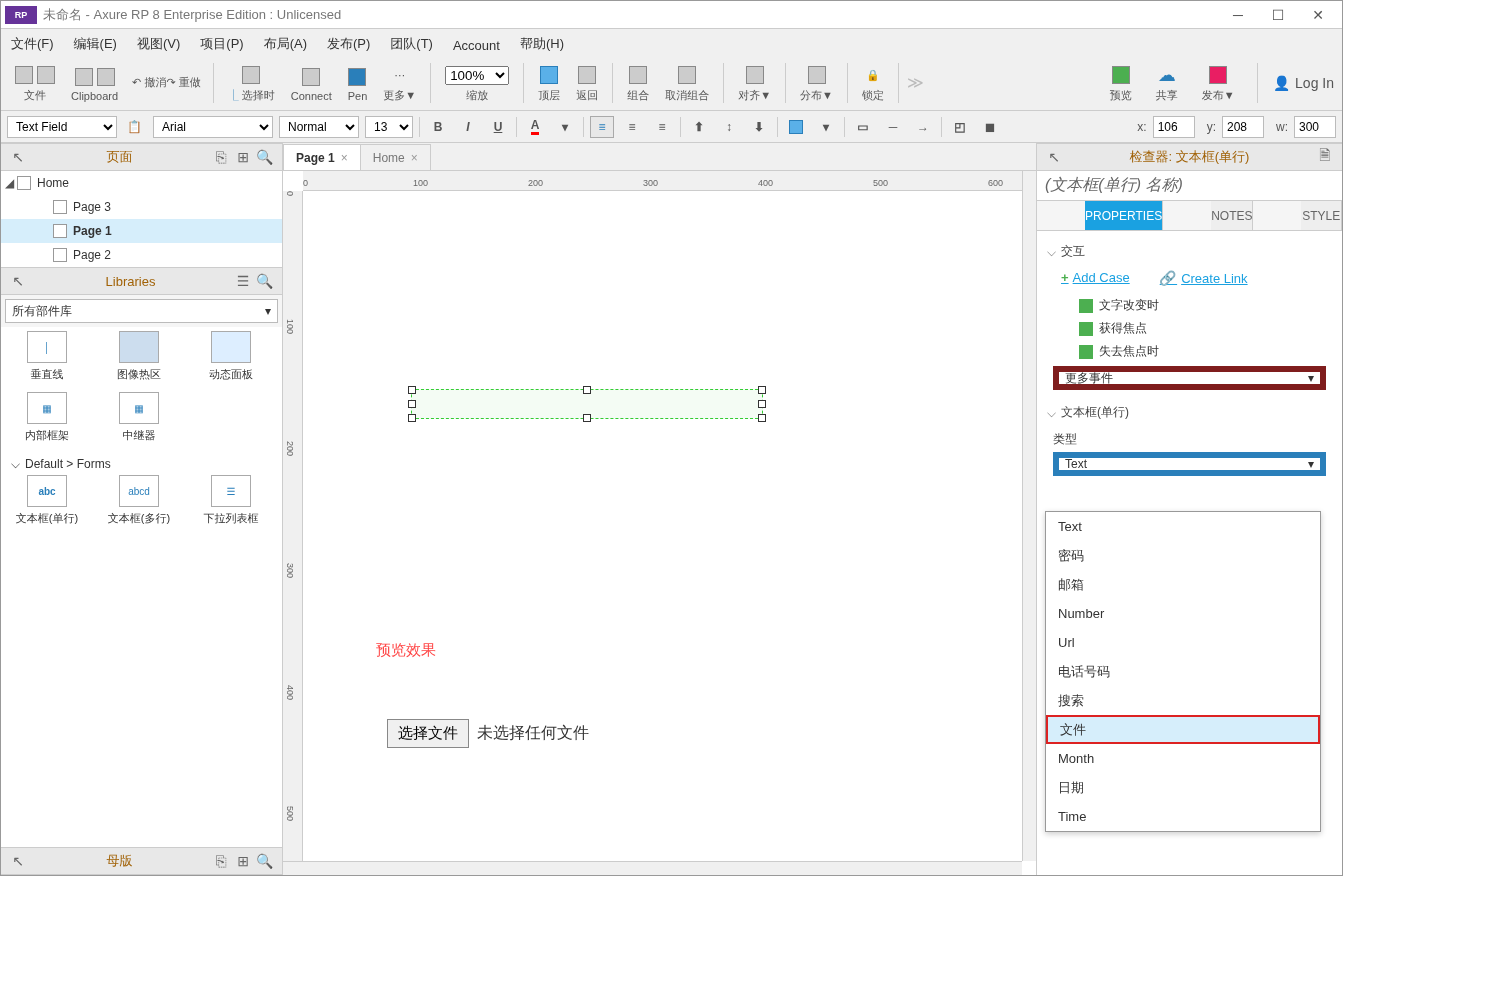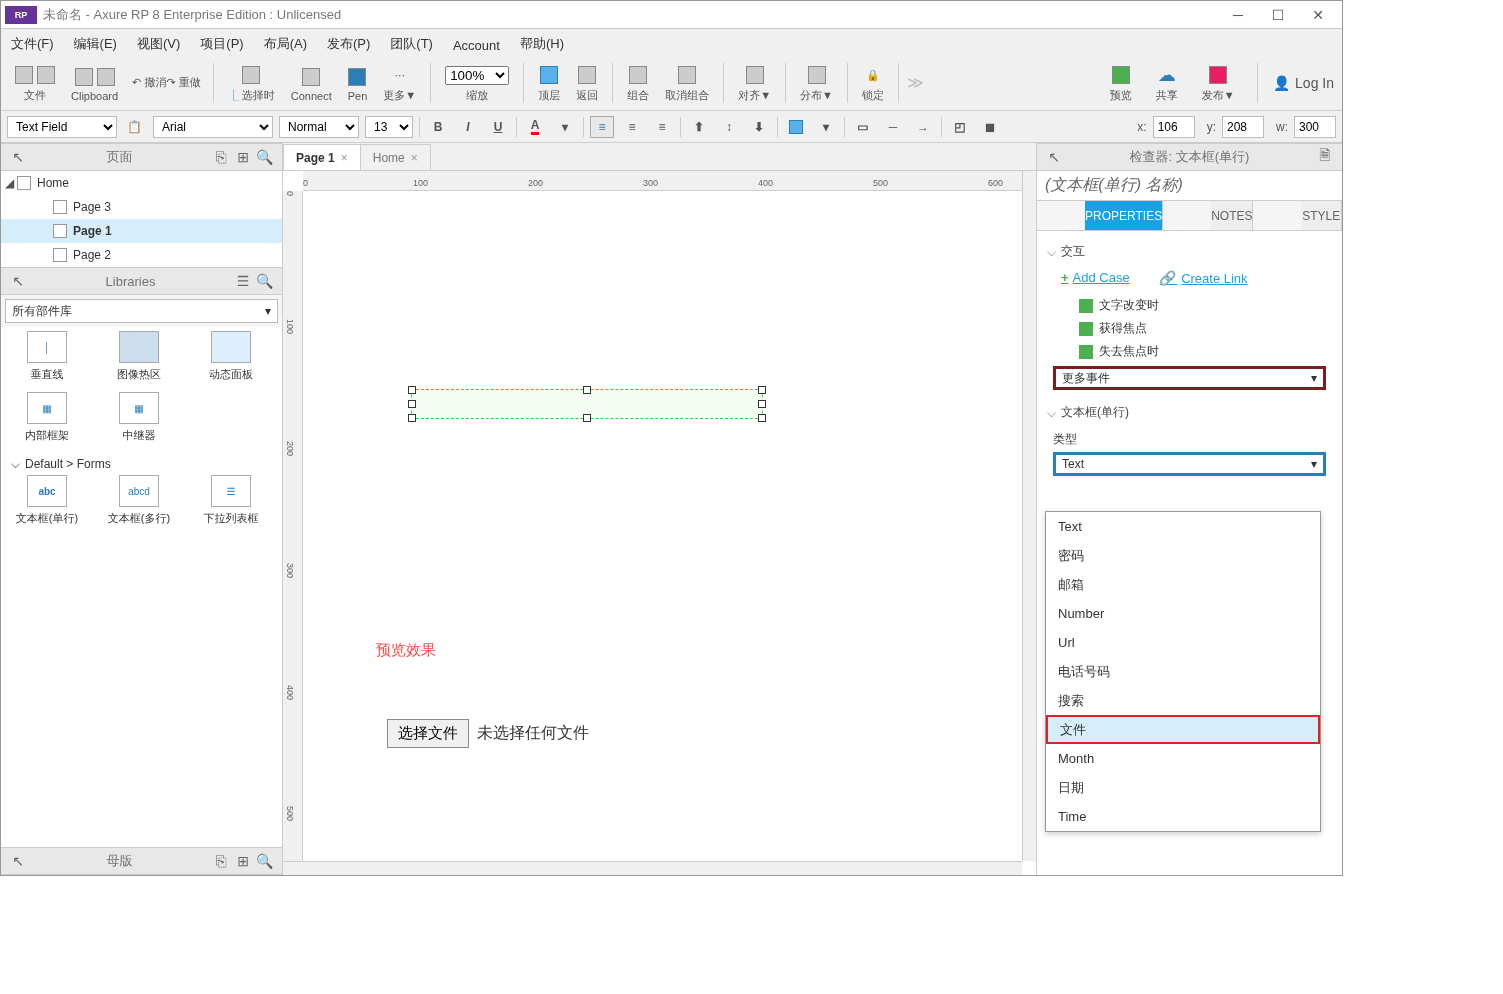--- a/index.html
+++ b/index.html
@@ -29,21 +29,21 @@
 .fmtsep { width: 1px; height: 20px; background: #ccc; }
 .formatbar .spacer { flex: 1; }
 .coord { font-size: 12px; color: #555; margin-left: 6px; }
 
 
 .main { flex: 1; display: flex; overflow: hidden; }
 
 
 .leftcol { width: 282px; display: flex; flex-direction: column; border-right: 1px solid #ccc; background: #f5f5f5; }
 .panel-head { height: 28px; background: #e8e8e8; display: flex; align-items: center; padding: 0 6px; font-size: 12px; border-top: 1px solid #ccc; border-bottom: 1px solid #ccc; }
-.panel-head .ptitle { flex: 1; text-align: center; font-size: 13px; color: #737373; }
+.panel-head .ptitle { flex: 1; text-align: center; font-size: 13px; color: #a16207; }
 .pico { width: 18px; height: 18px; display: flex; align-items: center; justify-content: center; color: #666; font-size: 14px; margin: 0 2px; }
 
 
 .pagetree { flex: 0 0 96px; background: #fff; overflow: auto; }
 .pagetree .row { height: 24px; display: flex; align-items: center; padding-left: 4px; font-size: 12px; }
 .pagetree .row.selected { background: #d6eefb; }
 .pagetree .indent2 { padding-left: 52px; }
 .pgico { width: 14px; height: 14px; border: 1px solid #999; background: #fff; margin-right: 6px; }
 .caret { width: 12px; color: #555; }
 .libselect { border: 1px solid #bbb; height: 24px; background: #fff; margin: 4px; display: flex; align-items: center; padding: 0 6px; justify-content: space-between; font-size: 12px; }
@@ -84,21 +84,21 @@
 .rc-tab { flex: 1; display: flex; align-items: center; justify-content: center; font-size: 12px; color: #666; background: #eee; border-right: 1px solid #ccc; margin-left: 48px; }
 .rc-tab.active { background: #1aa1e1; color: #fff; }
 .rc-body { flex: 1; background: #fff; overflow: auto; position: relative; padding: 8px 10px; }
 .section-head { font-size: 12px; color: #444; padding: 4px 0; display: flex; align-items: center; }
 .section-head .chev { color: #777; width: 14px; }
 .addcase { color: #1aa1e1; text-decoration: underline; font-size: 13px; display: flex; align-items: center; gap: 4px; margin: 6px 0 6px 14px; }
 .addcase .plus { color: #4caf50; font-weight: bold; text-decoration: none; }
 .createlink { color: #1aa1e1; text-decoration: underline; font-size: 13px; margin-left: 30px; }
 .eventitem { font-size: 12px; color: #333; margin: 6px 0 6px 32px; display: flex; align-items: center; gap: 6px; }
 .eventico { width: 14px; height: 14px; background: #4caf50; }
-.selectbox { border: 3px solid #7f1d1d; height: 24px; display: flex; align-items: center; padding: 0 6px; justify-content: space-between; font-size: 12px; background: #fff; margin: 4px 6px; }
+.selectbox { border: 6px solid #7f1d1d; height: 24px; display: flex; align-items: center; padding: 0 6px; justify-content: space-between; font-size: 12px; background: #fff; margin: 4px 6px; }
 .typelabel { font-size: 12px; color: #333; margin: 6px 6px 2px; }
 
 
 .dropdown { position: absolute; left: 8px; top: 280px; width: 276px; background: #fff; border: 1px solid #999; box-shadow: 0 2px 6px rgba(0,0,0,.2); z-index: 10; }
 .dropdown .option { height: 29px; display: flex; align-items: center; padding: 0 12px; font-size: 13px; }
 .dropdown .option.highlight { background: #d6eefb; border: 2px solid #d22; box-sizing: border-box; }
 .linkico { color: #1aa1e1; margin-right: 4px; font-size: 14px; }
 .toolbar-label { font-size: 11px; }
 .toolitem { display: flex; flex-direction: column; align-items: center; padding: 0 6px; }
 .toolrow { display: flex; align-items: center; gap: 4px; height: 26px; }

